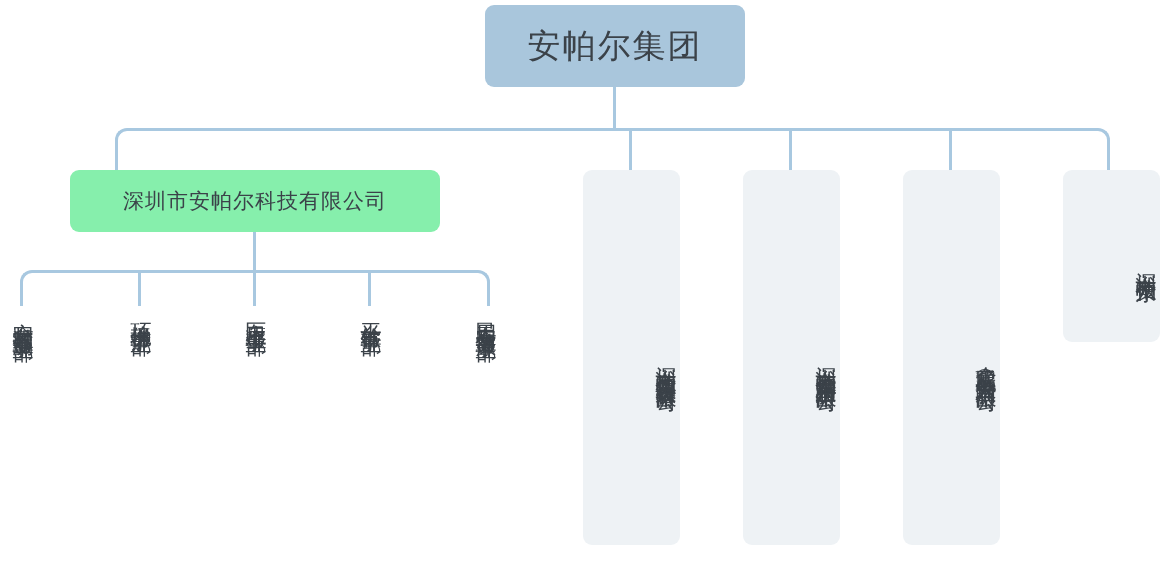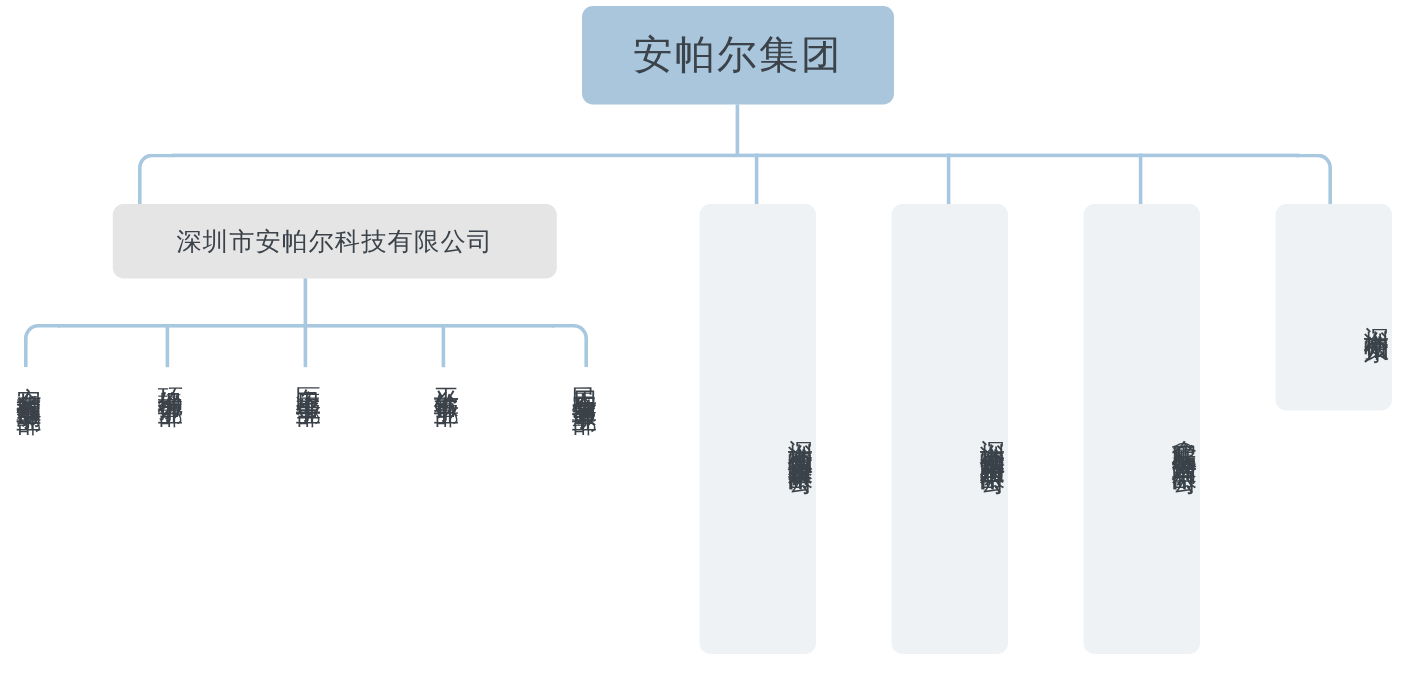--- a/index.html
+++ b/index.html
@@ -57,24 +57,23 @@
     align-items: center;
     justify-content: center;
     color: #3b4249;
   }
   .node-root {
     background: #a9c6dc;
     font-size: 33px;
     letter-spacing: 2px;
   }
   .node-sub {
-    background: #e5e5e5;
+    background: #86efac;
     font-size: 21px;
     letter-spacing: 1px;
-    margin-left: 24px;
   }
   .node-vert {
     background: #eef2f5;
     font-size: 21px;
     writing-mode: vertical-rl;
     text-orientation: upright;
     letter-spacing: 2px;
     align-items: flex-start;
     padding-top: 12px;
   }

